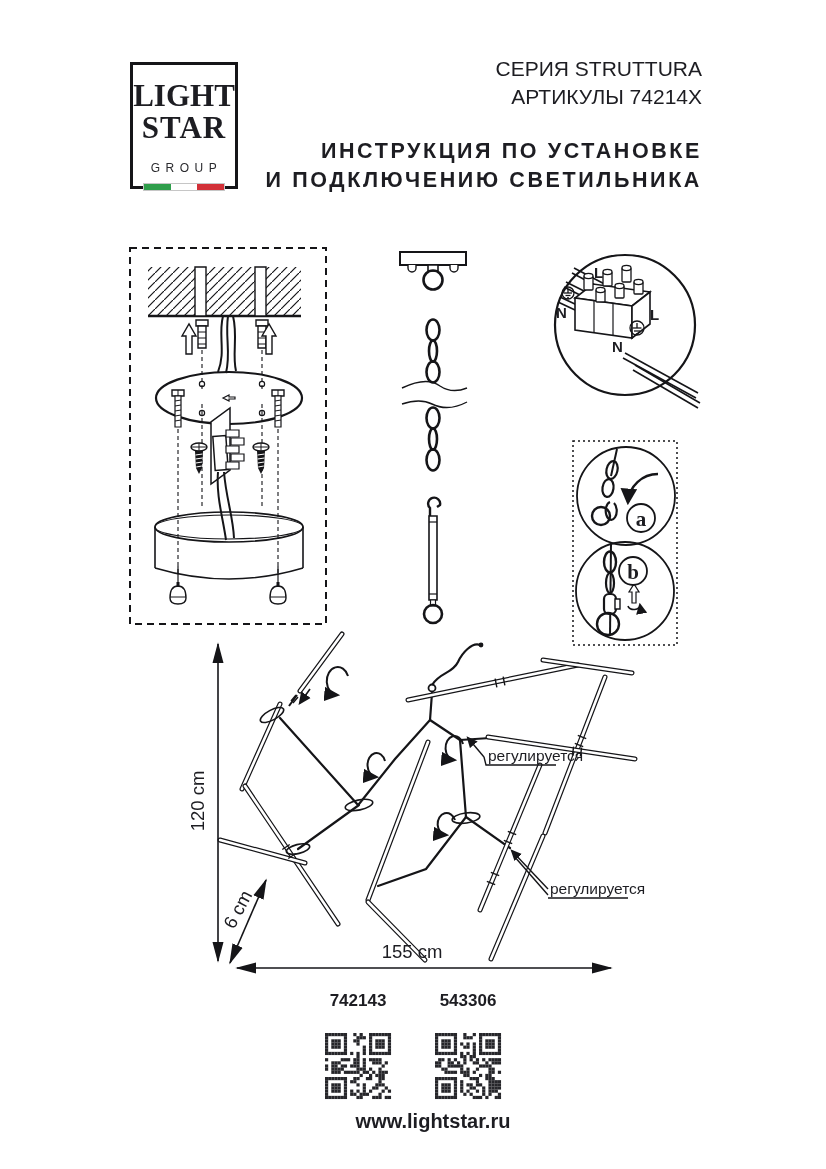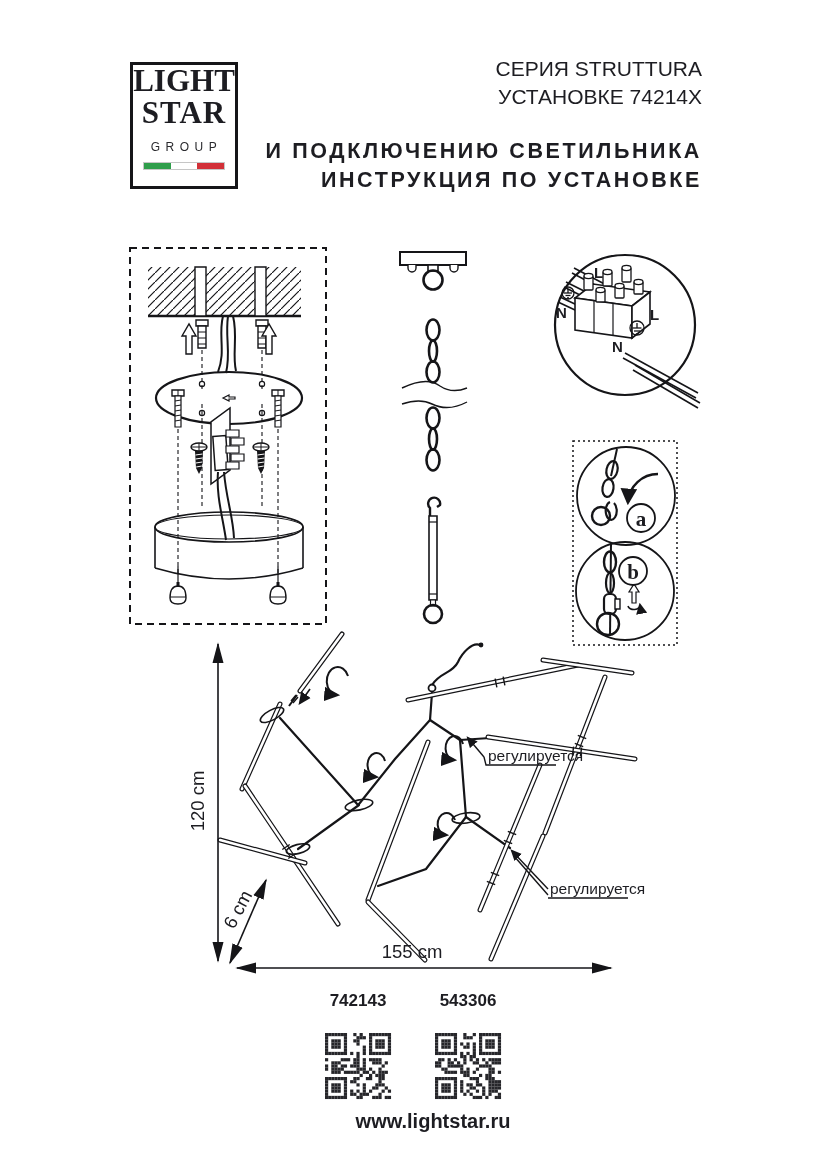--- a/index.html
+++ b/index.html
@@ -17,24 +17,24 @@
   .dsh{stroke:#151518;stroke-width:1.1;fill:none;stroke-dasharray:4 3;}
   text{fill:#1d1d22;}
   .dimtxt{font-size:18.5px;font-family:"Liberation Sans",sans-serif;}
   .regtxt{font-size:15.5px;font-family:"Liberation Sans",sans-serif;}
   .wiretxt{font-size:15px;font-weight:bold;font-family:"Liberation Sans",sans-serif;}
   .abtxt{font-size:21px;font-weight:bold;font-family:"Liberation Serif",serif;}
 
   .logo{position:absolute;left:130px;top:62px;width:102px;height:121px;
         border:3px solid #151518;text-align:center;}
   .logo .l1{font-family:"Liberation Serif",serif;font-weight:bold;font-size:31px;
-        line-height:1;letter-spacing:0;}
+        line-height:1;margin-top:15px;letter-spacing:0;}
   .logo .l2{font-family:"Liberation Serif",serif;font-weight:bold;font-size:31px;
         line-height:1;margin-top:1px;letter-spacing:1px;}
-  .logo .l3{font-size:12px;letter-spacing:5.5px;margin-top:12px;color:#2a2a2e;text-indent:5px;}
+  .logo .l3{font-size:12px;letter-spacing:5.5px;margin-top:18px;color:#2a2a2e;text-indent:5px;}
   .flag{display:flex;height:6px;margin:8px 10px 0 10px;border:1px solid #c6c6c6;}
   .flag span{flex:1;}
 
   .hdr-series{position:absolute;right:124px;top:55px;text-align:right;
         font-size:21px;font-weight:normal;line-height:28px;}
   .hdr-title{position:absolute;right:124px;top:137px;text-align:right;
         font-size:21.5px;font-weight:bold;letter-spacing:2.6px;line-height:29px;}
 
   .qr-wrap{position:absolute;top:991px;width:76px;text-align:center;}
   .qr-label{font-size:17px;font-weight:bold;margin-bottom:22px;}
@@ -52,25 +52,25 @@
     <div class="l3">GROUP</div>
     <div class="flag">
       <span style="background:#2f9e4b"></span>
       <span style="background:#ffffff"></span>
       <span style="background:#d23038"></span>
     </div>
   </div>
 
   <div class="hdr-series">
     <div>СЕРИЯ STRUTTURA</div>
-    <div>УСТАНОВКЕ 74214X</div>
+    <div>АРТИКУЛЫ 74214X</div>
   </div>
   <div class="hdr-title">
+    <div>ИНСТРУКЦИЯ ПО УСТАНОВКЕ</div>
     <div>И ПОДКЛЮЧЕНИЮ СВЕТИЛЬНИКА</div>
-    <div>ИНСТРУКЦИЯ ПО УСТАНОВКЕ</div>
   </div>
 
   <svg style="left:128px;top:246px" width="200" height="380" viewBox="0 0 200 380">
     <defs>
       <pattern id="hatch" patternUnits="userSpaceOnUse" width="9" height="9">
         <line x1="0" y1="9" x2="9" y2="0" stroke="#151518" stroke-width="1.2"></line>
       </pattern>
     </defs>
     <rect x="2" y="2" width="196" height="376" class="ln" stroke-width="2" stroke-dasharray="7 5"></rect>
 

